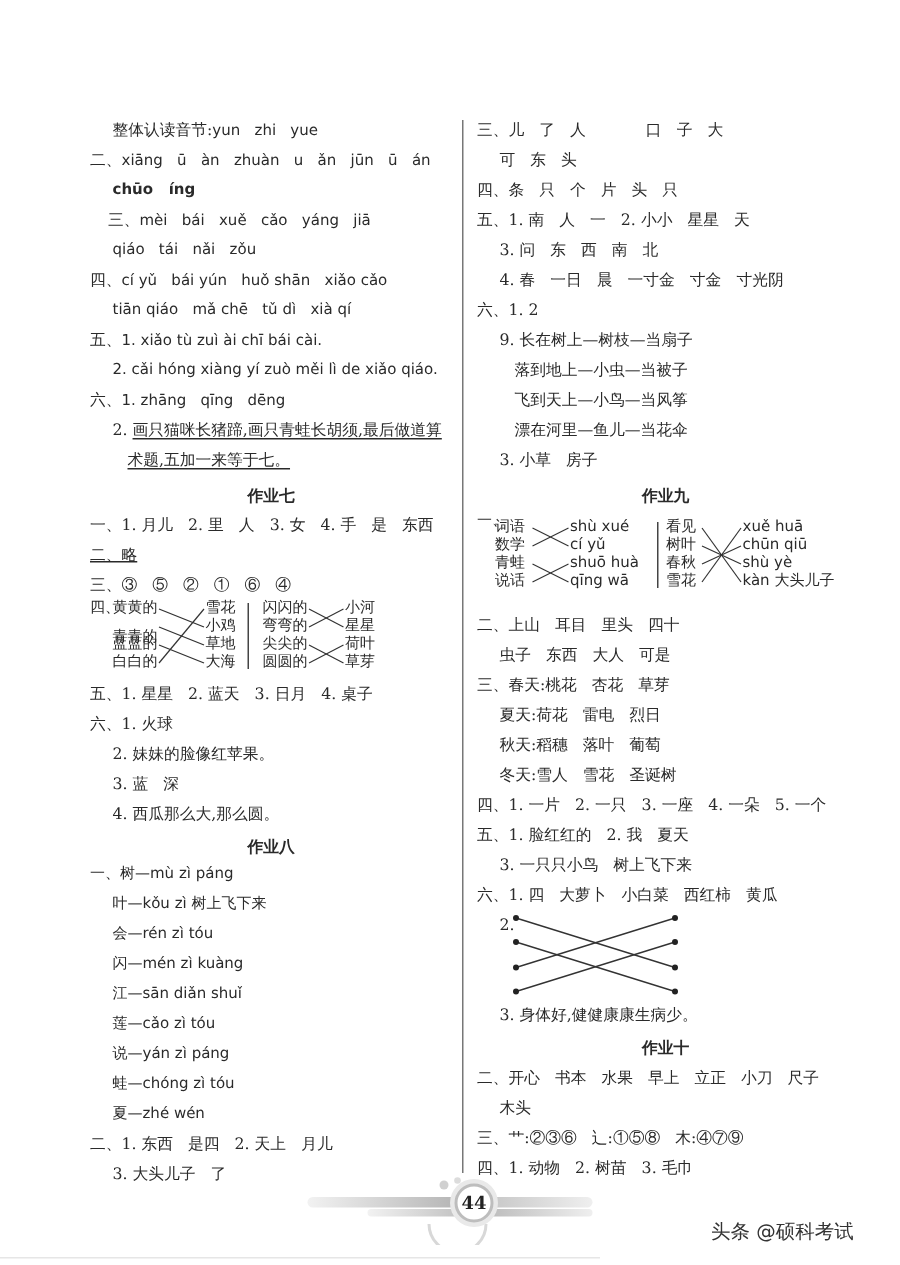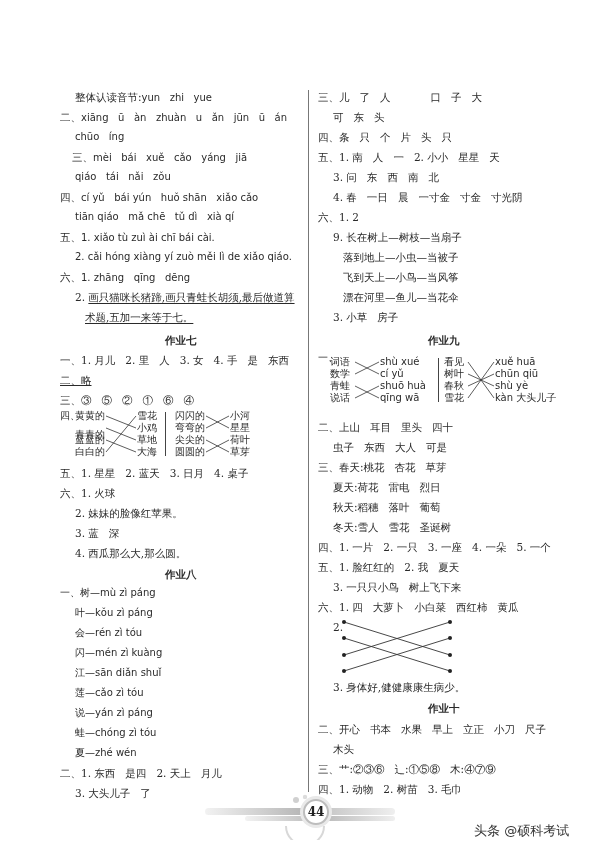--- a/index.html
+++ b/index.html
@@ -1,18 +1,18 @@
 <!DOCTYPE html>
 <html><head>
 <meta charset="utf-8">
 <style>
   * { margin: 0; padding: 0; box-sizing: border-box; }
   html, body { width: 600px; height: 843px; background: #ffffff; overflow: hidden; }
   body { position: relative; font-family: "DejaVu Serif", "Liberation Serif", serif; color: #2a2a2a; }
-  .page { position: absolute; left: 0; top: 0; width: 600px; height: 708px; margin-top: 10px; }
+  .page { position: absolute; left: 0; top: 0; width: 600px; height: 708px; }
   .col { position: absolute; top: 78px; }
   .col-left { left: 60px; width: 238px; }
   .col-right { left: 318px; width: 270px; }
   .divider { position: absolute; left: 308px; top: 80px; width: 1px; height: 702px; background: #777; }
   .line { position: absolute; font-size: 10.5px; line-height: 14px; white-space: pre; }
   .py { font-family: "DejaVu Sans", "Liberation Sans", sans-serif; font-size: 10px; }
   .hd { position: absolute; font-family: "DejaVu Sans", "Liberation Sans", sans-serif; font-weight: bold; font-size: 10.5px; }
   .ul { text-decoration: underline; text-underline-offset: 2px; }
   .match { position: absolute; }
   .match .w { position: absolute; font-size: 10px; line-height: 12px; white-space: pre; }
@@ -26,21 +26,21 @@
 </style>
 </head>
 <body>
 
 <div class="page">
 
   <div class="col col-left">
     <div class="line" style="left:15px;top:2px;"><span>整体认读音节:</span><span class="py">yun   zhi   yue</span></div>
 
     <div class="line" style="left:0;top:22px;"><span>二、</span><span class="py">xiāng   ū   àn   zhuàn   u   ǎn   jūn   ū   án</span></div>
-    <div class="line py" style="left:15px;top:42px;">chūo   íng</div>
+    <div class="line py" style="left:15px;top:42px;font-weight:bold;">chūo   íng</div>
 
     <div class="line" style="left:12px;top:62px;"><span>三、</span><span class="py">mèi   bái   xuě   cǎo   yáng   jiā</span></div>
     <div class="line py" style="left:15px;top:82px;">qiáo   tái   nǎi   zǒu</div>
 
     <div class="line" style="left:0;top:102px;"><span>四、</span><span class="py">cí yǔ   bái yún   huǒ shān   xiǎo cǎo</span></div>
     <div class="line py" style="left:15px;top:122px;text-align:center;">tiān qiáo   mǎ chē   tǔ dì   xià qí</div>
 
     <div class="line" style="left:0;top:142px;"><span>五、</span><span class="py">1. xiǎo tù zuì ài chī bái cài.</span></div>
     <div class="line py" style="left:15px;top:162px;">2. cǎi hóng xiàng yí zuò měi lì de xiǎo qiáo.</div>
 
@@ -87,21 +87,21 @@
     </div>
 
     <div class="line" style="left:0;top:378px;">五、1. 星星   2. 蓝天   3. 日月   4. 桌子</div>
     <div class="line" style="left:0;top:398px;">六、1. 火球</div>
     <div class="line" style="left:15px;top:418px;">2. 妹妹的脸像红苹果。</div>
     <div class="line" style="left:15px;top:438px;">3. 蓝   深</div>
     <div class="line" style="left:15px;top:458px;">4. 西瓜那么大,那么圆。</div>
 
     <div class="hd" style="left:105px;top:480px;">作业八</div>
     <div class="line py" style="left:0;top:498px;">一、树—mù zì páng</div>
-    <div class="line py" style="left:15px;top:518px;">叶—kǒu zì páng</div>
+    <div class="line py" style="left:15px;top:518px;">叶—kǒu zì 树上飞下来</div>
     <div class="line py" style="left:15px;top:538px;">会—rén zì tóu</div>
     <div class="line py" style="left:15px;top:558px;">闪—mén zì kuàng</div>
     <div class="line py" style="left:15px;top:578px;">江—sān diǎn shuǐ</div>
     <div class="line py" style="left:15px;top:598px;">莲—cǎo zì tóu</div>
     <div class="line py" style="left:15px;top:618px;">说—yán zì páng</div>
     <div class="line py" style="left:15px;top:638px;">蛙—chóng zì tóu</div>
     <div class="line py" style="left:15px;top:658px;">夏—zhé wén</div>
     <div class="line" style="left:0;top:678px;">二、1. 东西   是四   2. 天上   月儿</div>
     <div class="line" style="left:15px;top:698px;">3. 大头儿子   了</div>
   </div>

